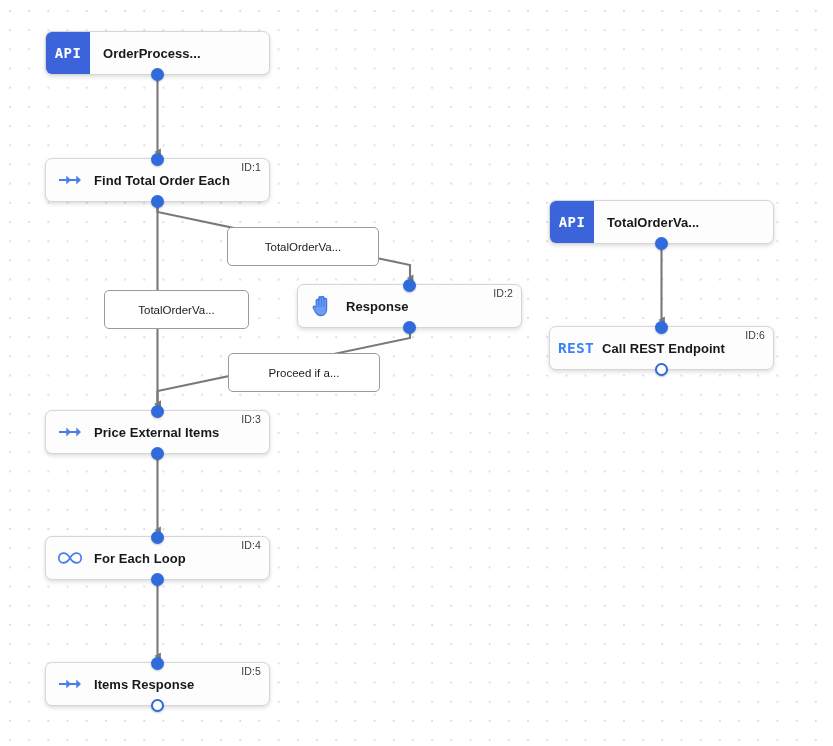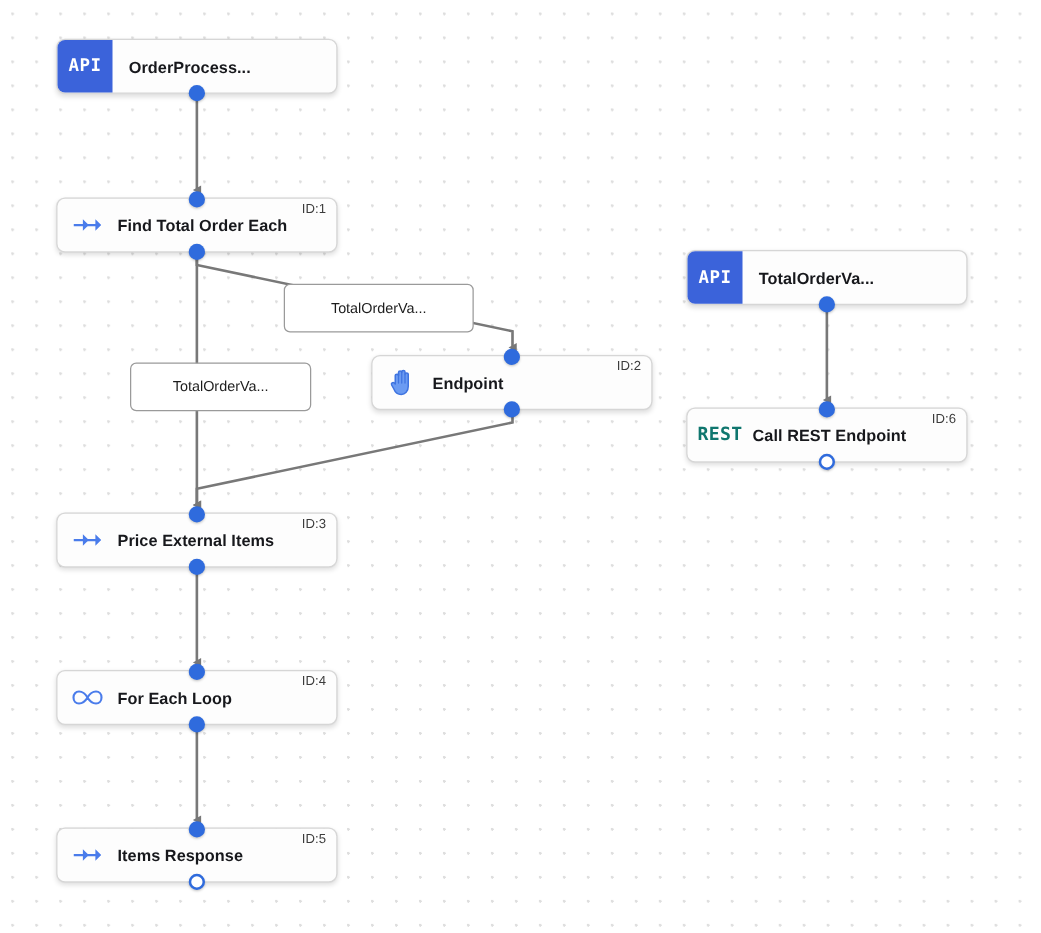--- a/index.html
+++ b/index.html
@@ -63,21 +63,21 @@
     color: #ffffff;
     font-family: "DejaVu Sans Mono", monospace;
     font-weight: 700;
     font-size: 14px;
     letter-spacing: 0.4px;
     flex: 0 0 auto;
   }
   .rest-badge {
     width: 52px;
     text-align: center;
-    color: #0f766e;
+    color: #3b82f6;
     font-family: "DejaVu Sans Mono", monospace;
     font-weight: 700;
     font-size: 14.5px;
     letter-spacing: 0.3px;
     flex: 0 0 auto;
   }
 
   .icon-slot {
     width: 48px;
     flex: 0 0 auto;
@@ -179,20 +179,23 @@
   </svg>
 
   <div class="edge-label" style="left:227px; top:227px; width:152px;">
     <span>TotalOrderVa...</span>
   </div>
 
   <div class="edge-label" style="left:104px; top:290px; width:145px;">
     <span>TotalOrderVa...</span>
   </div>
 
+  <div class="edge-label" style="left:228px; top:353px; width:152px;">
+    <span>Proceed if a...</span>
+  </div>
 
   <div class="node api" style="left:45px; top:31px; width:225px;">
     <div class="api-badge">API</div>
     <div class="node-title">OrderProcess...</div>
     <div class="port bottom"></div>
   </div>
 
   <div class="node" style="left:45px; top:158px; width:225px;">
     <div class="icon-slot">
       <svg class="ic" width="24" height="18" viewBox="0 0 24 18">
@@ -211,21 +214,21 @@
   <div class="node" style="left:297px; top:284px; width:225px;">
     <div class="icon-slot">
       <svg class="ic" width="20" height="22" viewBox="0 0 20 22">
         <path d="M4.2,12.2 L4.2,5.6 a1.3,1.3 0 0 1 2.6,0 L6.8,3.0 a1.3,1.3 0 0 1 2.6,0
                  L9.4,2.6 a1.3,1.3 0 0 1 2.6,0 L12,4.6 a1.3,1.3 0 0 1 2.6,0 L14.6,14.0
                  c0,4.2 -2.6,6.6 -5.6,6.6 c-3.0,0 -5.0,-2.0 -6.0,-4.6
                  L1.3,13.0 a1.35,1.35 0 0 1 2.1,-1.6 Z" fill="#6b9bf2" stroke="#3f74e0" stroke-width="1.2" stroke-linejoin="round"></path>
         <path d="M6.8,3.4 L6.8,11.4 M9.4,2.9 L9.4,11.4 M12,4.9 L12,11.4" stroke="#3f74e0" stroke-width="1" fill="none" stroke-linecap="round"></path>
       </svg>
     </div>
-    <div class="node-title">Endpoint</div>
+    <div class="node-title">Response</div>
     <div class="node-id">ID:2</div>
     <div class="port top"></div>
     <div class="port bottom"></div>
   </div>
 
   <div class="node" style="left:45px; top:410px; width:225px;">
     <div class="icon-slot">
       <svg class="ic" width="24" height="18" viewBox="0 0 24 18">
         <g fill="#4a7ceb">
           <path d="M1,8.1 L8.3,8.1 L8.3,4.4 L13,9 L8.3,13.6 L8.3,9.9 L1,9.9 Z"></path>

